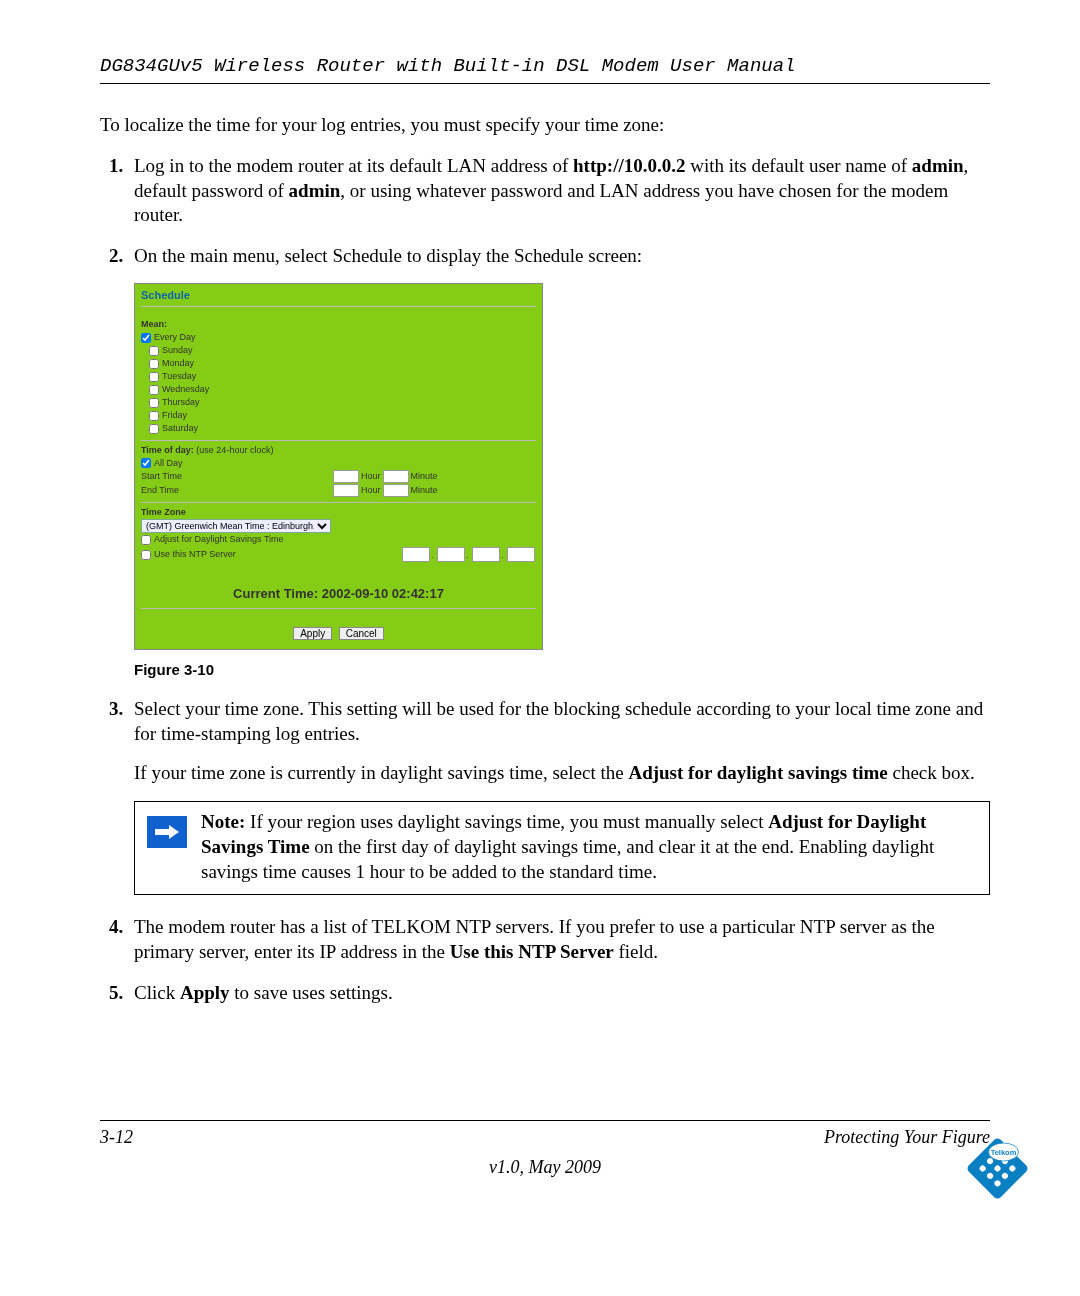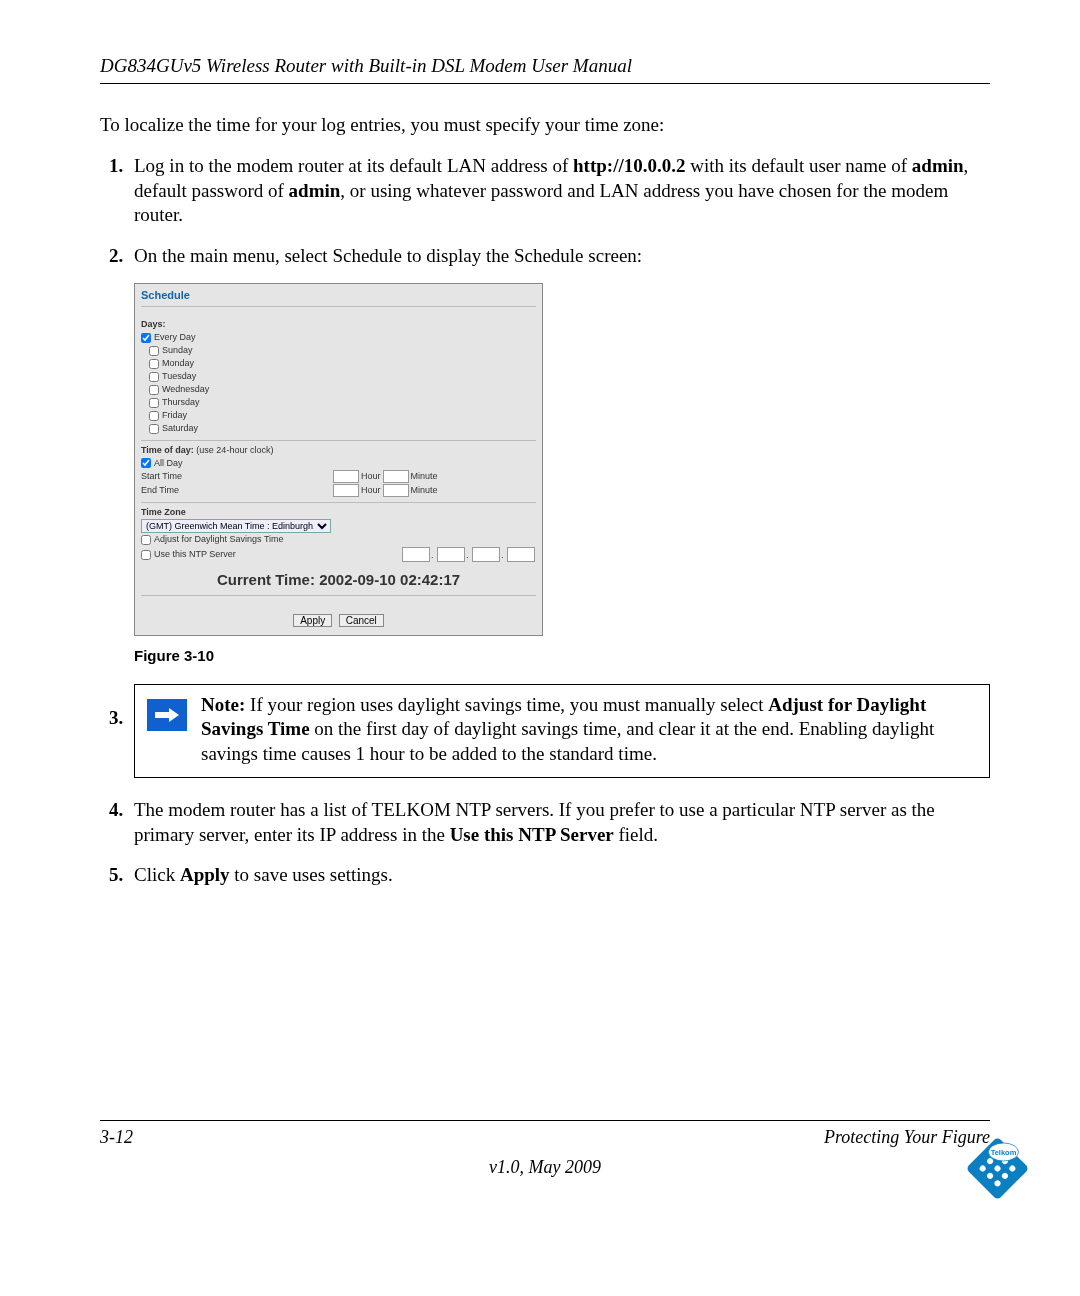--- a/index.html
+++ b/index.html
@@ -16,20 +16,21 @@
   }
   .page {
     padding: 55px 90px 40px 100px;
     box-sizing: border-box;
     width: 1080px;
   }
   .doc-header {
     font-style: italic;
     font-size: 19px;
     margin-bottom: 6px;
+    font-family: Liberation Mono, monospace;
   }
   .header-rule {
     border: none;
     border-top: 1.5px solid #000;
     margin: 0 0 30px 0;
   }
   .intro {
     margin: 0 0 18px 0;
   }
   ol.steps {
@@ -84,21 +85,21 @@
     flex: 1;
     line-height: 1.3;
   }
   
   .screenshot {
     width: 395px;
     border: 1px solid #888;
     font-family: Arial, Helvetica, sans-serif;
     font-size: 9px;
     color: #333;
-    background: #e5e5e5;
+    background: #84cc16;
     padding: 4px 6px 8px 6px;
   }
   .ss-title {
     color: #1166aa;
     font-weight: bold;
     font-size: 11px;
     border-bottom: 1px solid #bbb;
     padding-bottom: 4px;
     margin-bottom: 12px;
   }
@@ -155,22 +156,22 @@
     width: 22px;
     height: 11px;
     border: 1px solid #999;
     font-size: 9px;
     margin: 0 1px;
   }
   .ss-current-time {
     display:flex;
     justify-content:center;
     font-weight: bold;
-    font-size: 15px;
-    margin-top: 8px;
+    font-size: 13px;
+    margin-top: 24px;
   }
   .ss-buttons {
     text-align: center;
     margin-top: 18px;
   }
   .ss-btn {
     font-size: 10px;
     padding: 0 6px;
     border: 1px solid #888;
     background: #eee;
@@ -225,21 +226,21 @@
       <span>Log in to the modem router at its default LAN address of </span><b>http://10.0.0.2</b><span> with its default user name of </span><b>admin</b><span>, default password of </span><b>admin</b><span>, or using whatever password and LAN address you have chosen for the modem router.</span>
     </li>
 
     <li>
       <span>On the main menu, select Schedule to display the Schedule screen:</span>
 
       <div class="figure-container">
         <div class="screenshot">
           <div class="ss-title">Schedule</div>
 
-          <div class="ss-section-label">Days:</div>
+          <div class="ss-section-label">Mean:</div>
           <div class="ss-row">
             <input type="checkbox" checked="" style="">
             <label>Every Day</label>
           </div>
           <div class="ss-row" style="padding-left:8px">
             <input type="checkbox" style="">
             <label>Sunday</label>
           </div>
           <div class="ss-row" style="padding-left:8px">
             <input type="checkbox" style="">
@@ -322,20 +323,24 @@
           <div class="ss-buttons">
             <button class="ss-btn">Apply</button>
             <button class="ss-btn">Cancel</button>
           </div>
         </div>
       </div>
       <div class="figure-caption">Figure 3-10</div>
     </li>
 
     <li>
+      <span>Select your time zone. This setting will be used for the blocking schedule according to your local time zone and for time-stamping log entries.</span>
+      <div class="substep">
+        <span>If your time zone is currently in daylight savings time, select the </span><b>Adjust for daylight savings time</b><span> check box.</span>
+      </div>
 
       <div class="note-box">
         <div class="note-icon">
           <svg width="28" height="18" viewBox="0 0 28 18">
             <rect x="2" y="6" width="14" height="6" fill="#fff"></rect>
             <polygon points="16,2 26,9 16,16" fill="#fff"></polygon>
           </svg>
         </div>
         <div class="note-text">
           <b>Note:</b><span> If your region uses daylight savings time, you must manually select </span><b>Adjust for Daylight Savings Time</b><span> on the first day of daylight savings time, and clear it at the end. Enabling daylight savings time causes 1 hour to be added to the standard time.</span>

